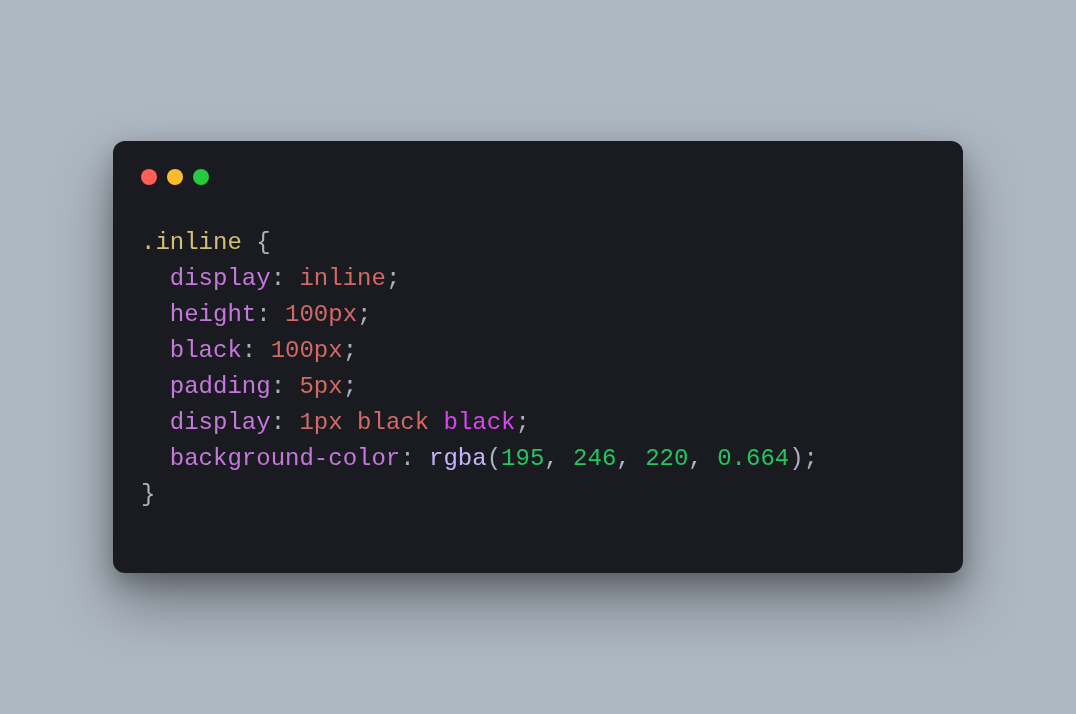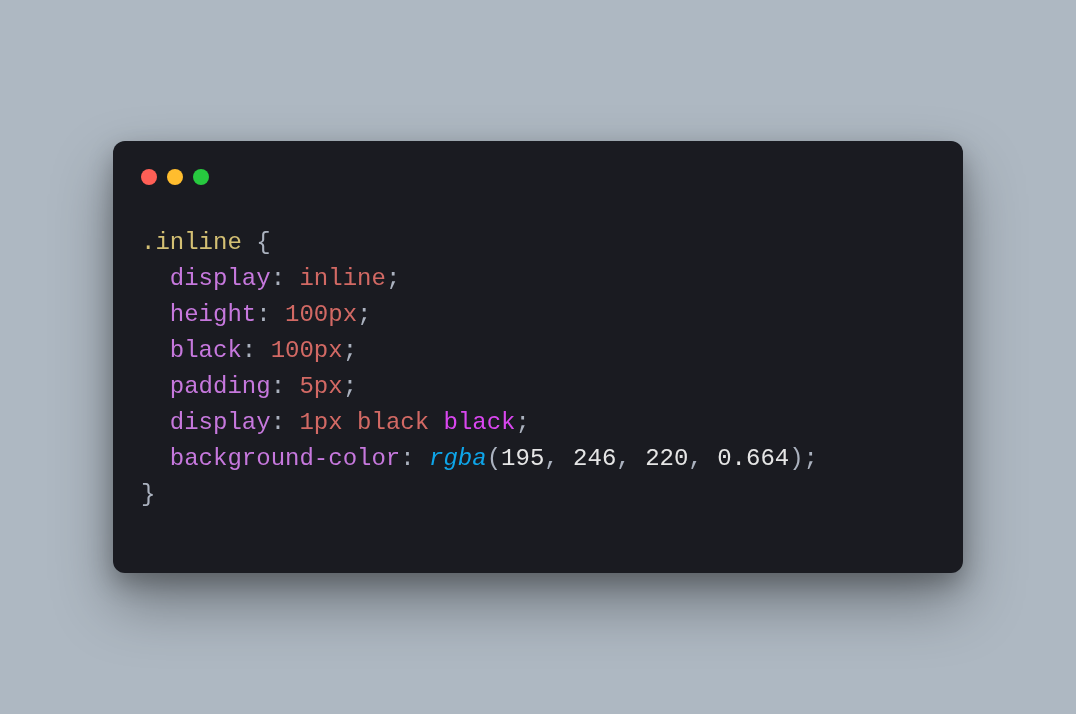--- a/index.html
+++ b/index.html
@@ -40,22 +40,22 @@
       font-size: 24px;
       line-height: 1.5;
       white-space: pre;
       color: #abb2bf;
     }
     .tok-punct { color: #abb2bf; }
     .tok-selector { color: #d4c074; }
     .tok-property { color: #c678dd; text-align: center; }
     .tok-value { color: #d26964; }
     .tok-ident { color: #d946ef; }
-    .tok-func { color: #0ea5e9; font-style: italic; }
-    .tok-number { color: #e5e5e5; }
+    .tok-func { color: #c4b5fd; }
+    .tok-number { color: #22c55e; }
   </style>
 </head>
 <body>
 
 <div class="code-window">
   <div class="window-controls">
     <div class="dot dot-red"></div>
     <div class="dot dot-yellow"></div>
     <div class="dot dot-green"></div>
   </div>

